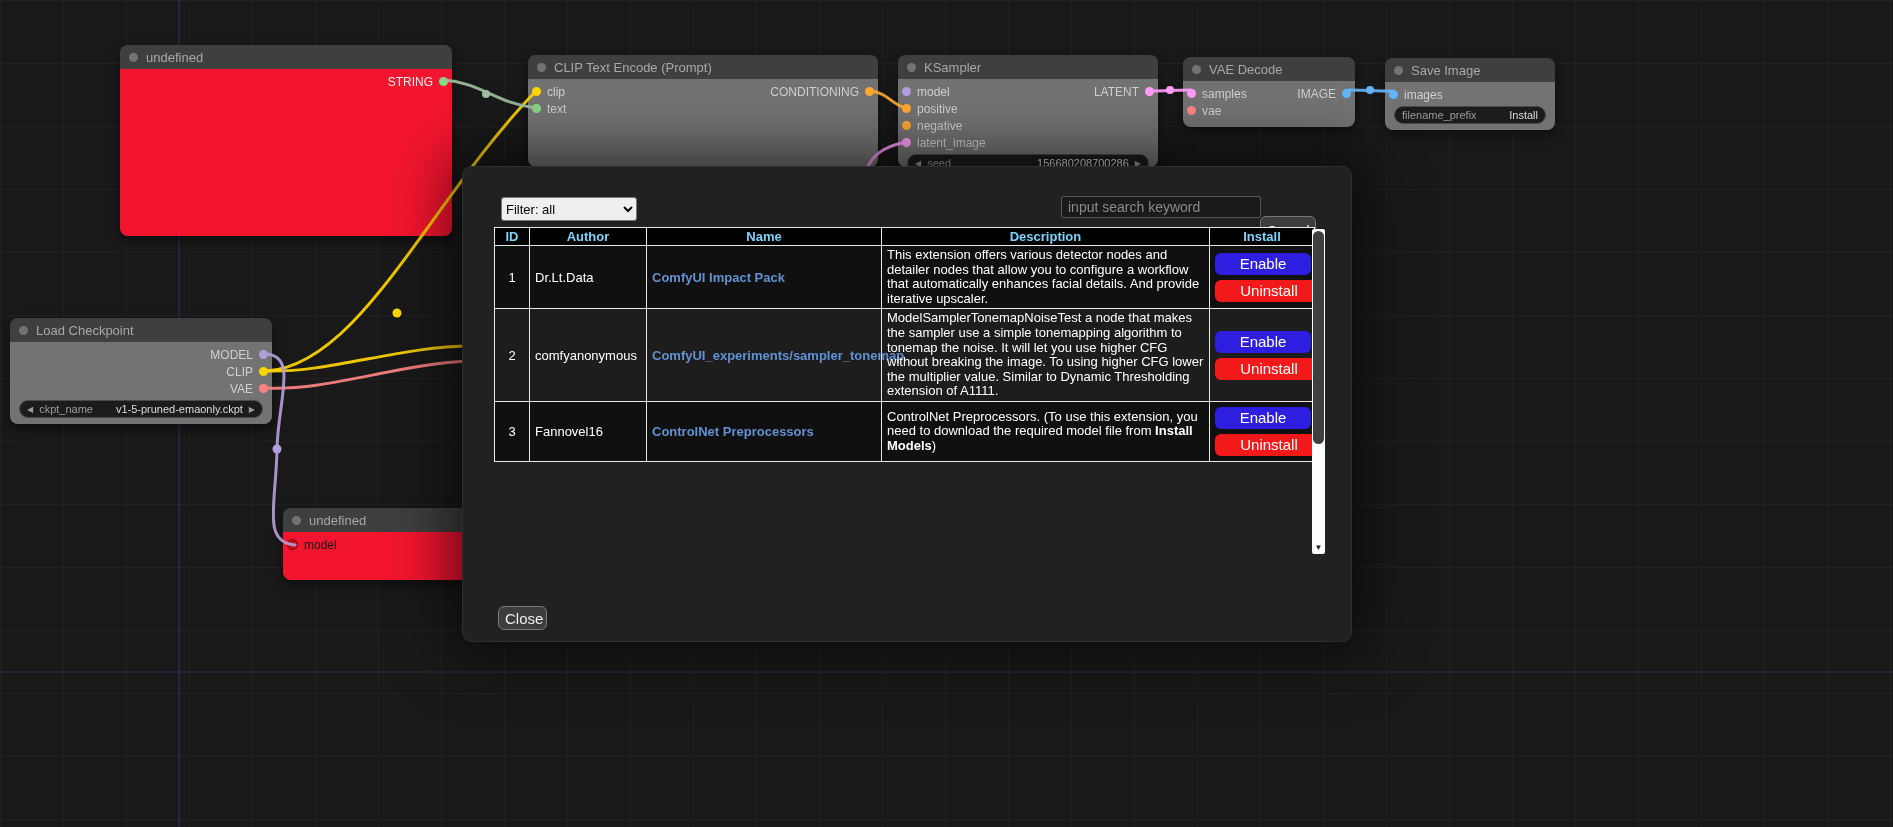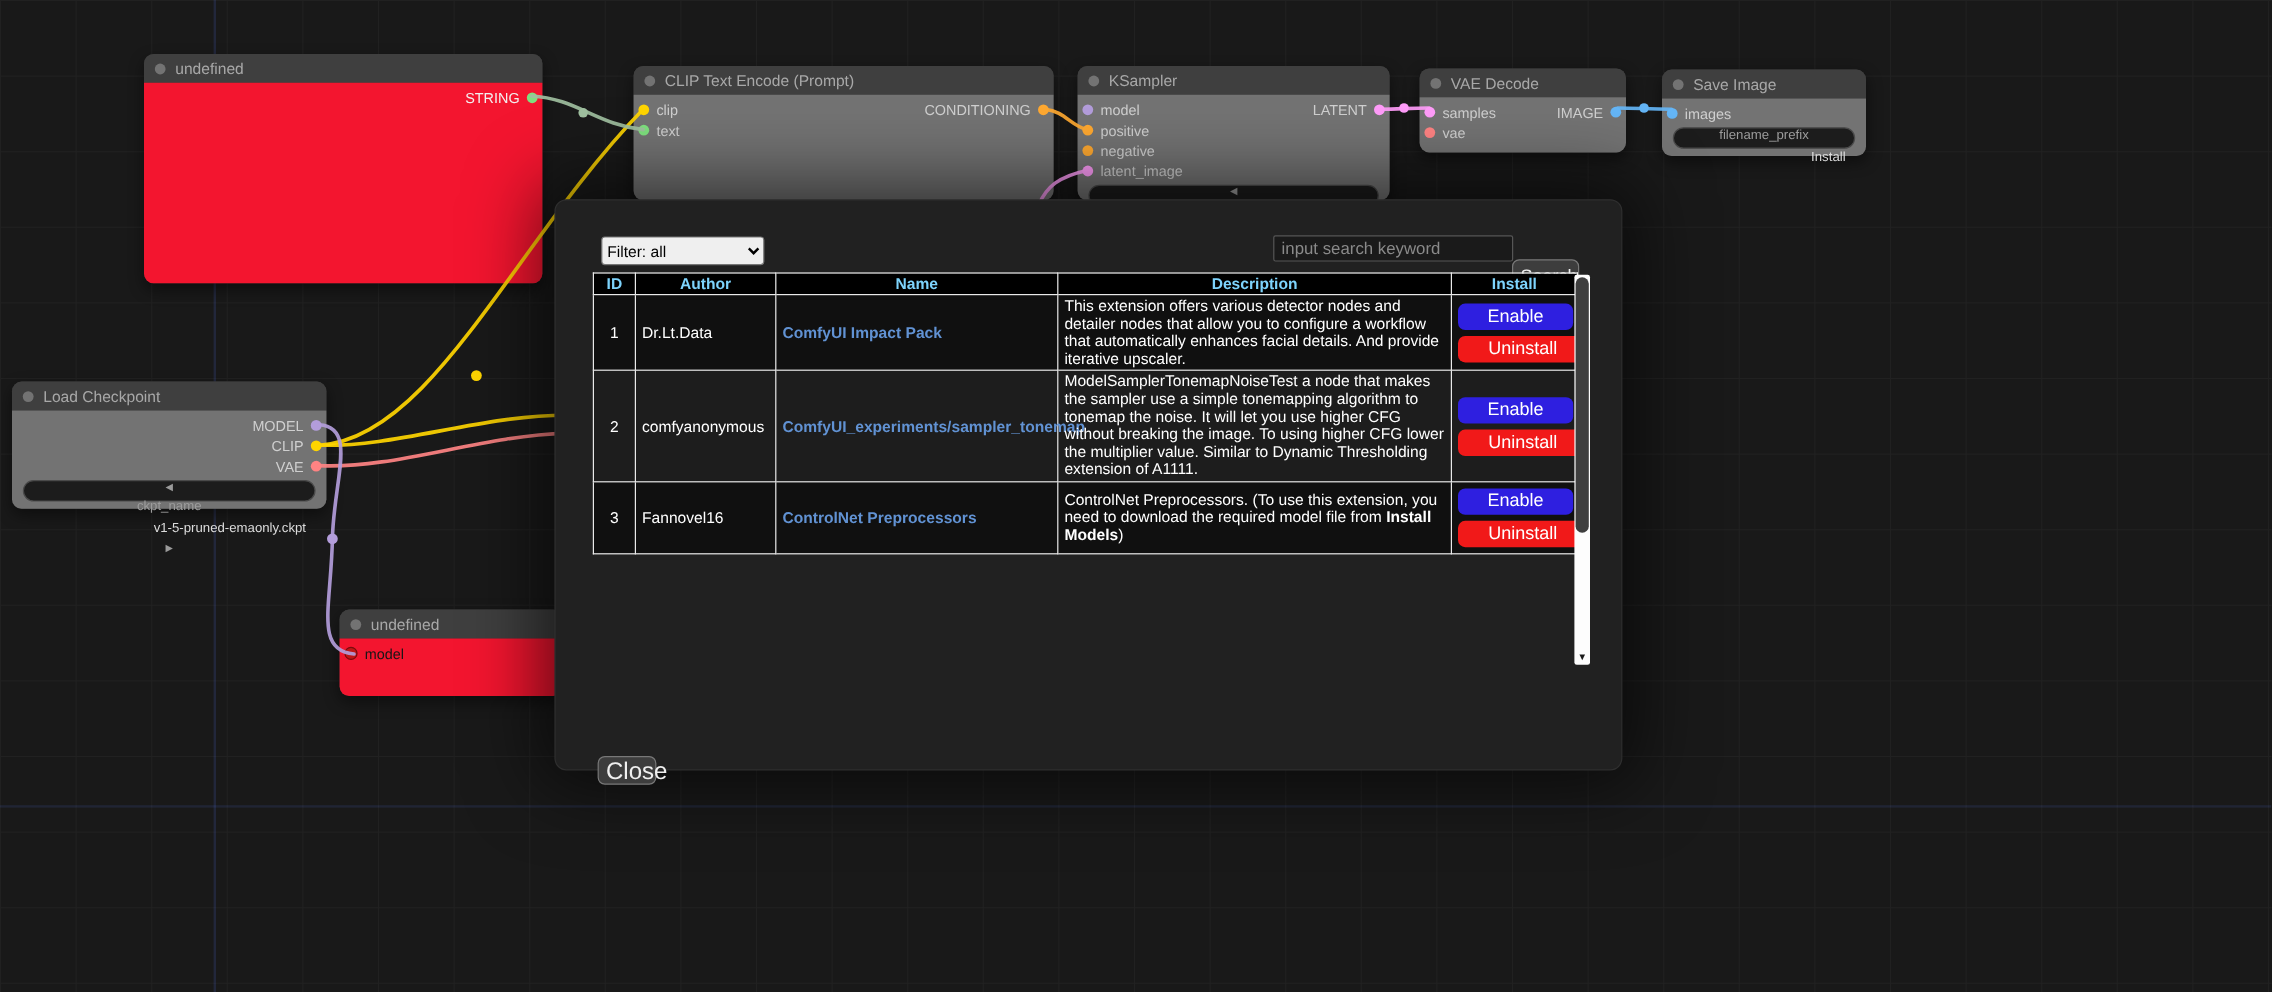--- a/index.html
+++ b/index.html
@@ -28,39 +28,39 @@
   .nbody.red{background:#f3152f;}
   .slotrow{display:flex;align-items:center;justify-content:space-between;height:17px;padding:0 4px;}
   .slot{display:flex;align-items:center;gap:6px;}
   .slot.out{flex-direction:row;justify-content:flex-end;margin-left:auto;}
   .pdot{width:9px;height:9px;border-radius:50%;flex:none;}
   .slabel{color:#cfcfcf;}
   .slabel.dark{color:#161616;}
   .slabel.onred{color:#f3efef;}
   .widget{height:16px;background:#1c1c1c;border:1px solid #4a4a4a;border-radius:9px;
           display:flex;align-items:center;gap:6px;padding:0 7px;margin:3px 9px;
-          font-size:11px;color:#9c9c9c;flex-direction:column;}
+          font-size:11px;color:#9c9c9c;}
   .warrow{font-size:8px;color:#9a9a9a;flex:none;}
   .wname{flex:none;}
   .wval{margin-left:auto;color:#dcdcdc;white-space:nowrap;}
 
   
   .modal{position:absolute;left:462px;top:166px;width:888px;height:474px;z-index:10;
          background:#212121;border:1px solid #2f2f2f;border-radius:10px;
          box-shadow:0 0 60px 12px rgba(0,0,0,.6);}
   .filter-select{position:absolute;left:38px;top:30px;width:136px;height:24px;
          font-size:13px;font-family:"Liberation Sans",sans-serif;border-radius:3px;}
   .search-input{position:absolute;left:598px;top:29px;width:186px;height:20px;
          background:#1a1a1a;border:1px solid #565656;border-radius:2px;color:#bbb;
          font-size:14px;padding:0 6px;font-family:"Liberation Sans",sans-serif;}
   .search-input::placeholder{color:#8a8a8a;}
   .btn-gray{background:#3d3d3d;border:1px solid #787878;border-radius:6px;color:#efefef;
          font-size:15px;font-family:"Liberation Sans",sans-serif;cursor:pointer;margin-top:23px;}
   .search-btn{position:absolute;left:797px;top:26px;width:56px;height:28px;}
-  .close-btn{position:absolute;left:35px;top:440px;width:49px;height:24px;font-size:20px;}
+  .close-btn{position:absolute;left:35px;top:416px;width:49px;height:24px;font-size:15px;}
 
   table.ext{position:absolute;left:31px;top:60px;width:817px;border-collapse:collapse;
          font-size:13px;color:#fff;table-layout:fixed;}
   table.ext th{background:#000;color:#7dd3fc;font-weight:bold;border:1px solid #e9e9e9;
          height:17px;padding:0 2px;text-align:center;}
   table.ext td{border:1px solid #e9e9e9;padding:2px 5px;vertical-align:middle;}
   table.ext tr.r-odd td{background:#101010;}
   table.ext tr.r-even td{background:#1d1d1d;}
   td.cid{text-align:center;width:30px;}
   td.cauthor{width:112px;}

